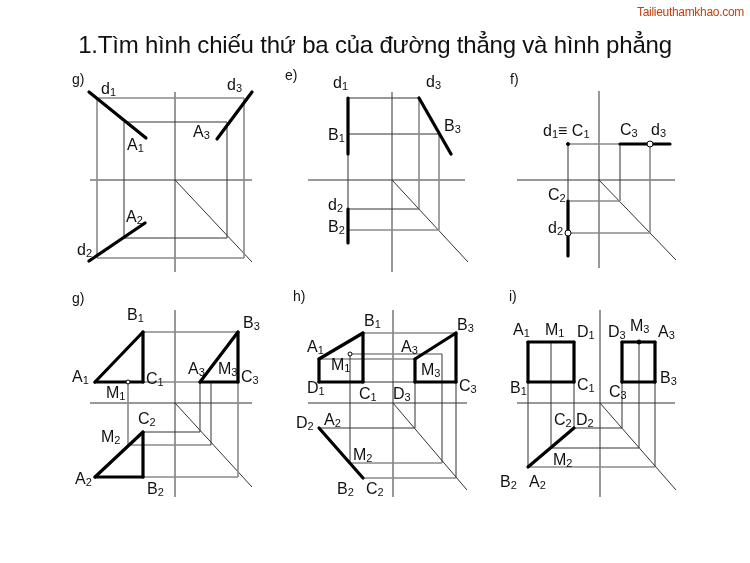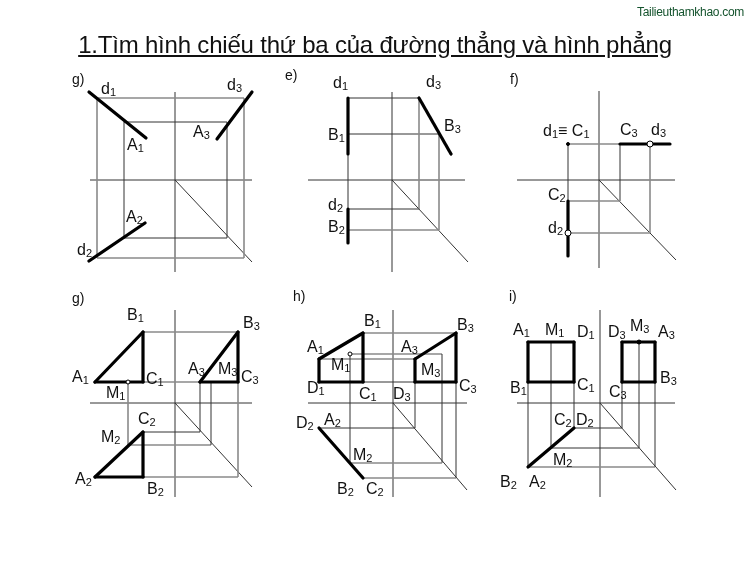--- a/index.html
+++ b/index.html
@@ -1,18 +1,18 @@
 <!DOCTYPE html>
 <html><head>
 <meta charset="utf-8">
 <style>
   html, body { margin: 0; padding: 0; background: #ffffff; }
   body { width: 750px; height: 563px; position: relative; overflow: hidden; font-family: "Liberation Sans", sans-serif; }
-  .watermark { position: absolute; right: 6px; top: 5px; font-size: 12px; color: #14532d; letter-spacing: -0.3px; }
-  .title { position: absolute; left: 0; width: 750px; top: 31px; text-align: center; font-size: 24px; color: #111; letter-spacing: -0.2px; text-decoration: underline; }
+  .watermark { position: absolute; right: 6px; top: 5px; font-size: 12px; color: #c2410c; letter-spacing: -0.3px; }
+  .title { position: absolute; left: 0; width: 750px; top: 31px; text-align: center; font-size: 24px; color: #111; letter-spacing: -0.2px; }
   svg#canvas { position: absolute; left: 0; top: 0; }
   svg text { font-family: "Liberation Sans", sans-serif; fill: #111; }
 </style>
 </head>
 <body>
 
 <div class="watermark">Tailieuthamkhao.com</div>
 <div class="title">1.Tìm hình chiếu thứ ba của đường thẳng và hình phẳng</div>
 
 <svg id="canvas" width="750" height="563" viewBox="0 0 750 563" xmlns="http://www.w3.org/2000/svg">

